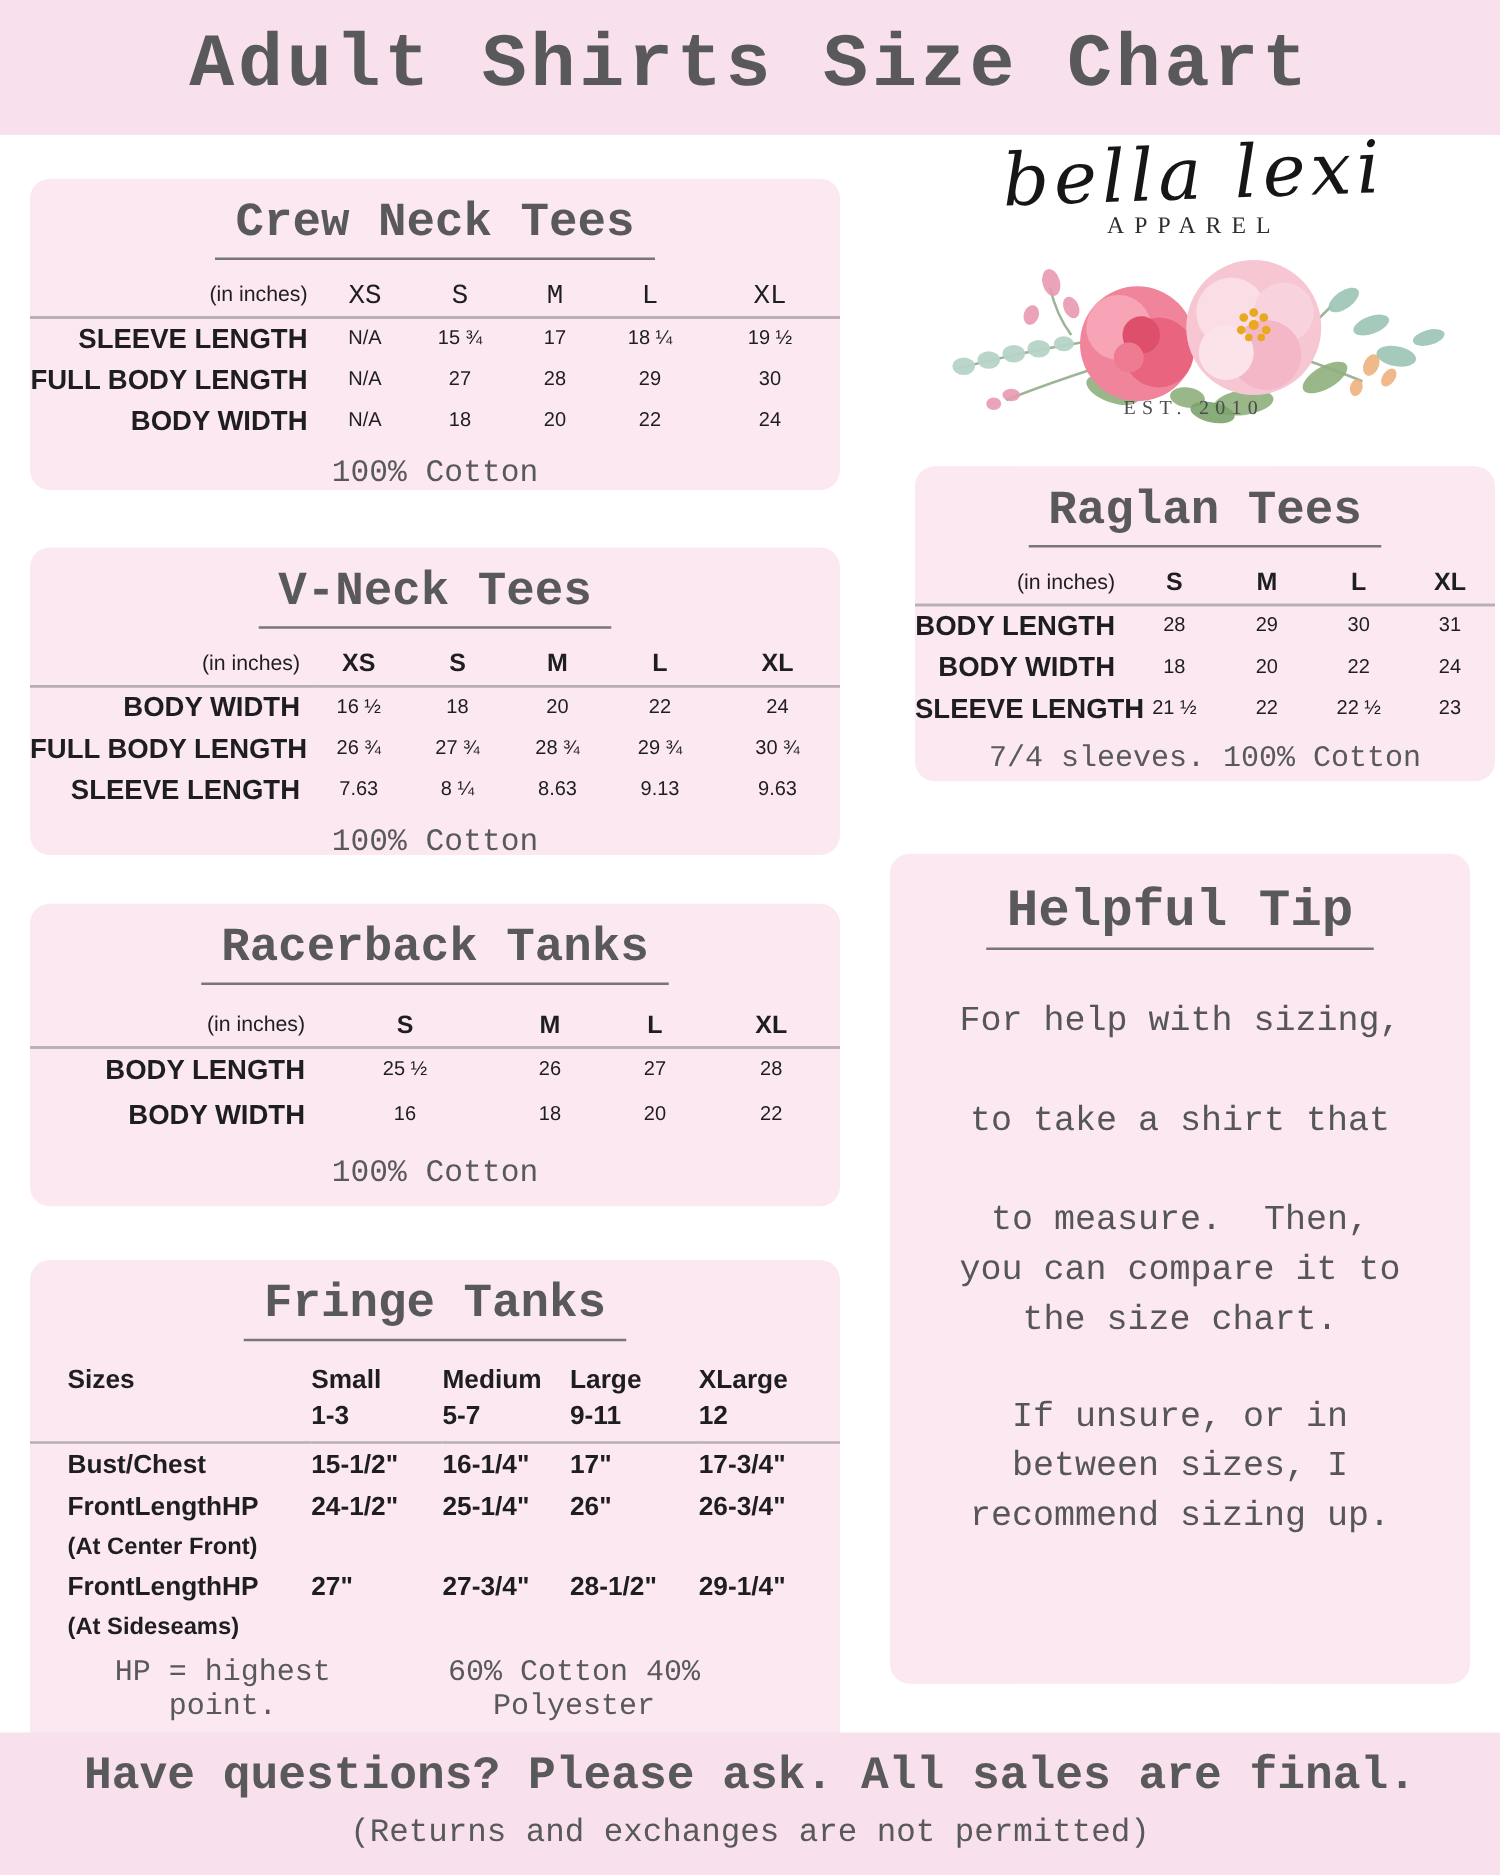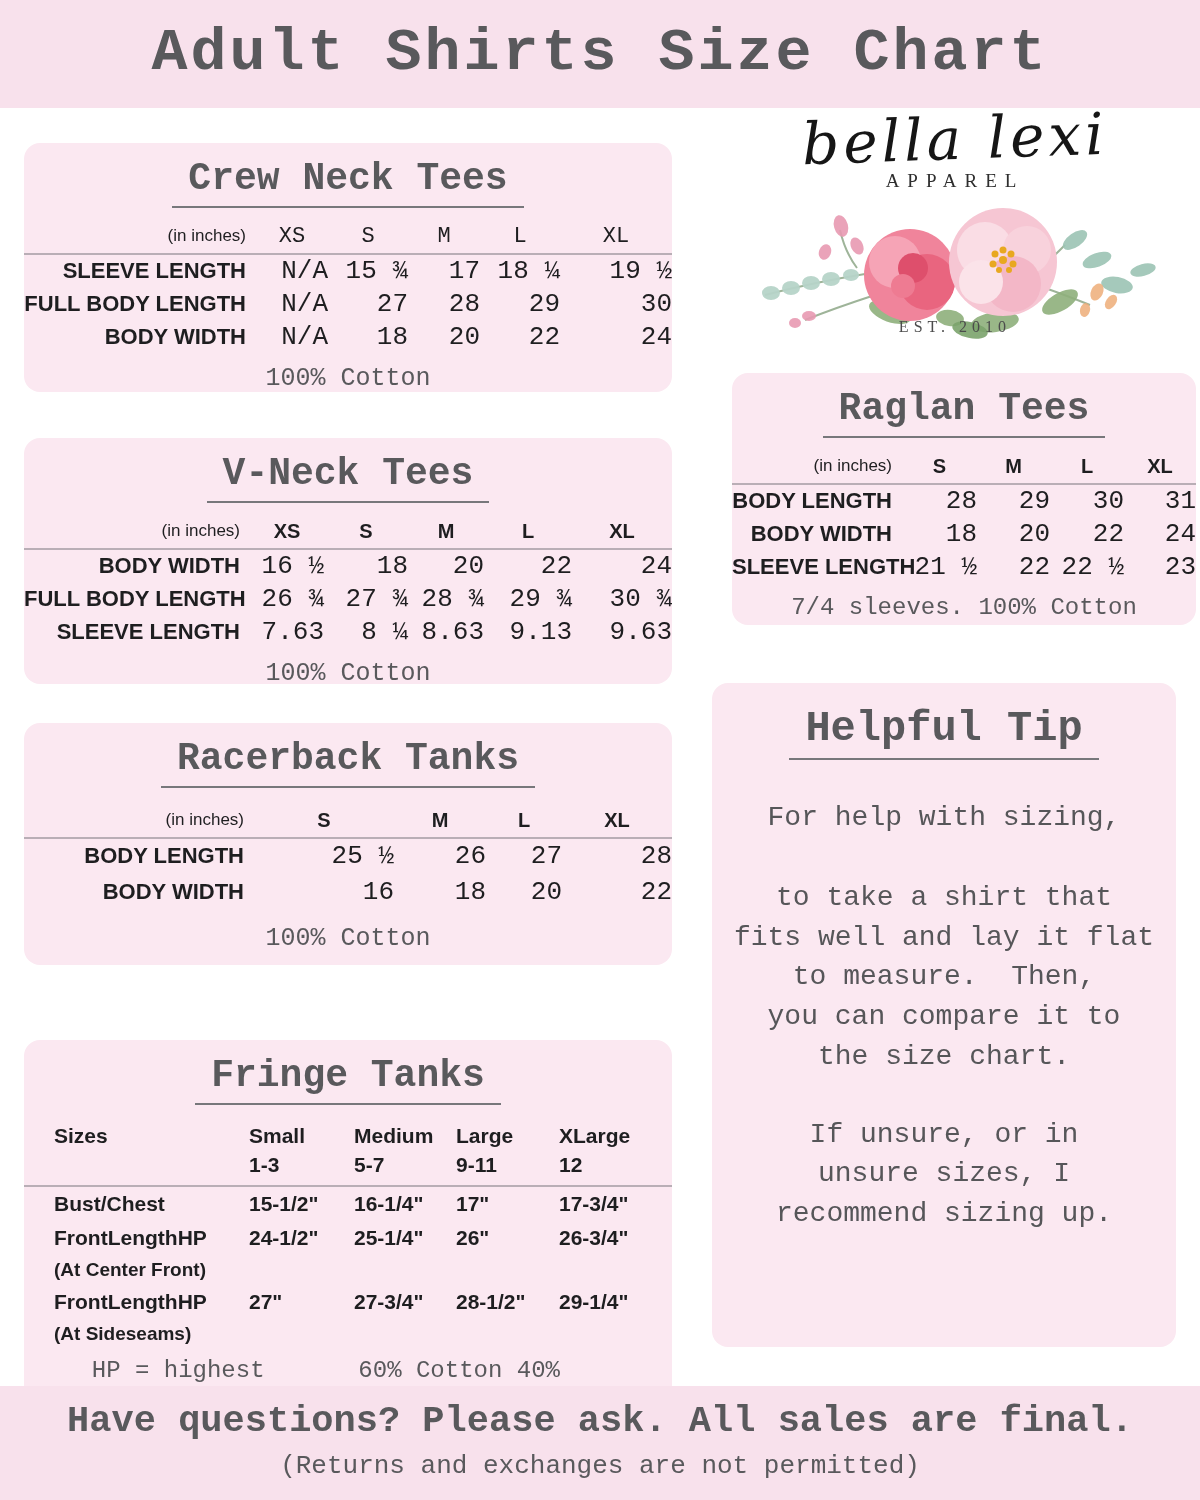--- a/index.html
+++ b/index.html
@@ -25,21 +25,21 @@
   .tip-title{font-size:42px;}
 
   
   table.size-table{border-collapse:collapse;width:100%;table-layout:fixed;margin-top:12px;}
   .size-table th,.size-table td{padding:0;height:33px;vertical-align:middle;color:var(--text-black,#1e1e20);}
   .size-table thead tr{border-bottom:2px solid #b9aeb6;}
   th.unit{font-size:17px;font-weight:normal;text-align:right;padding-right:10px;white-space:nowrap;}
   th.size-h{font-size:20px;font-weight:bold;text-align:center;}
   .mono-sizes th.size-h{font-family:"Liberation Mono","DejaVu Sans Mono",monospace;font-weight:normal;font-size:22px;}
   th.rlabel{font-size:22px;font-weight:bold;text-align:right;padding-right:10px;white-space:nowrap;}
-  .size-table td{font-size:26px;font-weight:normal;text-align:right;white-space:nowrap;font-family:Liberation Mono, monospace;}
+  .size-table td{font-size:16px;font-weight:normal;text-align:center;white-space:nowrap;}
   .note{font-family:"Liberation Mono","DejaVu Sans Mono",monospace;font-size:25px;
         color:var(--heading-gray,#59595c);margin-top:10px;}
 
   
   table.fringe-table{border-collapse:collapse;width:100%;table-layout:fixed;margin-top:16px;}
   .fringe-table th,.fringe-table td{padding:0;text-align:left;color:var(--text-black,#1e1e20);
         font-weight:bold;font-size:21px;vertical-align:top;}
   .fringe-table thead tr{border-bottom:2px solid #b9aeb6;}
   .fringe-table .c1{padding-left:30px;}
   .fringe-table thead .sz{line-height:1.4;padding-bottom:6px;}
@@ -279,21 +279,21 @@
           <td>16</td>
           <td>18</td>
           <td>20</td>
           <td>22</td>
         </tr>
       </tbody>
     </table>
     <div class="note" style="margin-top:14px;">100% Cotton</div>
   </section>
 
-  <section class="panel" style="left:24px;top:1040px;width:648px;height:398px;">
+  <section class="panel" style="left:24px;top:1008px;width:648px;height:398px;">
     <h2 class="panel-title">Fringe Tanks</h2><br>
     <table class="fringe-table">
       <colgroup>
           <col style="width:225px">
           <col style="width:105px">
           <col style="width:102px">
           <col style="width:103px">
           <col style="width:113px">
         </colgroup>
       <thead>
@@ -402,28 +402,28 @@
     <div class="note" style="font-size:24px;">7/4 sleeves. 100% Cotton</div>
   </section>
 
   <section class="panel" style="left:712px;top:683px;width:464px;height:664px;">
     <h2 class="panel-title tip-title" style="margin-top:22px;">Helpful Tip</h2>
     <div class="tip-body">
       <p>
         <span class="tip-line">For help with sizing,</span><br>
         <br>
         <span class="tip-line">to take a shirt that</span><br>
-        <span class="tip-line">fits well and lay it flat</span><br>
+        <br>
         <span class="tip-line">to measure.  Then,</span><br>
         <span class="tip-line">you can compare it to</span><br>
         <span class="tip-line">the size chart.</span>
       </p>
       <p>
         <span class="tip-line">If unsure, or in</span><br>
-        <span class="tip-line">unsure sizes, I</span><br>
+        <span class="tip-line">between sizes, I</span><br>
         <span class="tip-line">recommend sizing up.</span>
       </p>
     </div>
   </section>
 
   <footer class="band bottom">
     <div class="footer-line1">Have questions? Please ask. All sales are final.</div>
     <div class="footer-line2">(Returns and exchanges are not permitted)</div>
   </footer>
 

